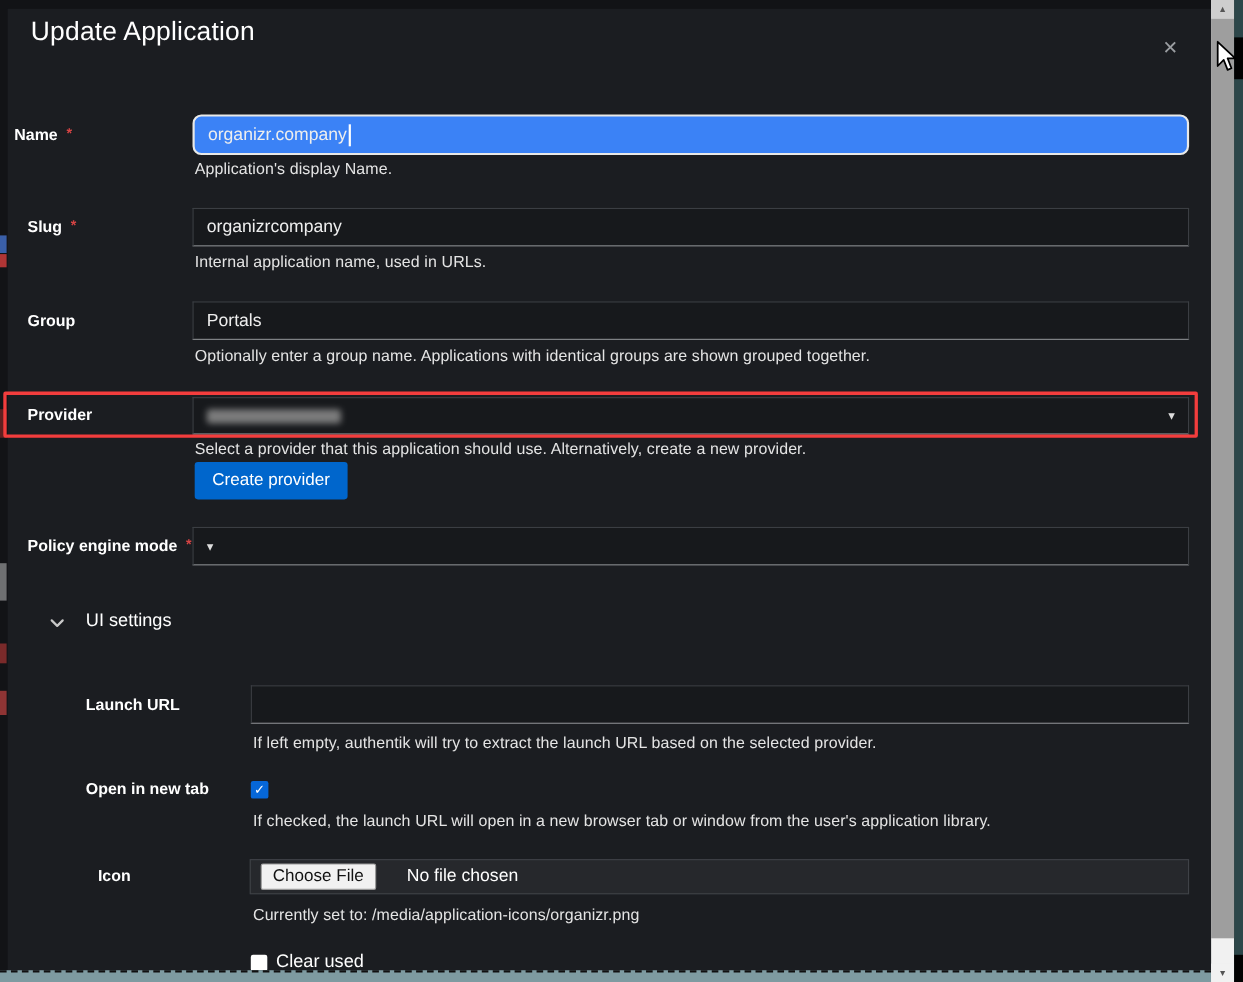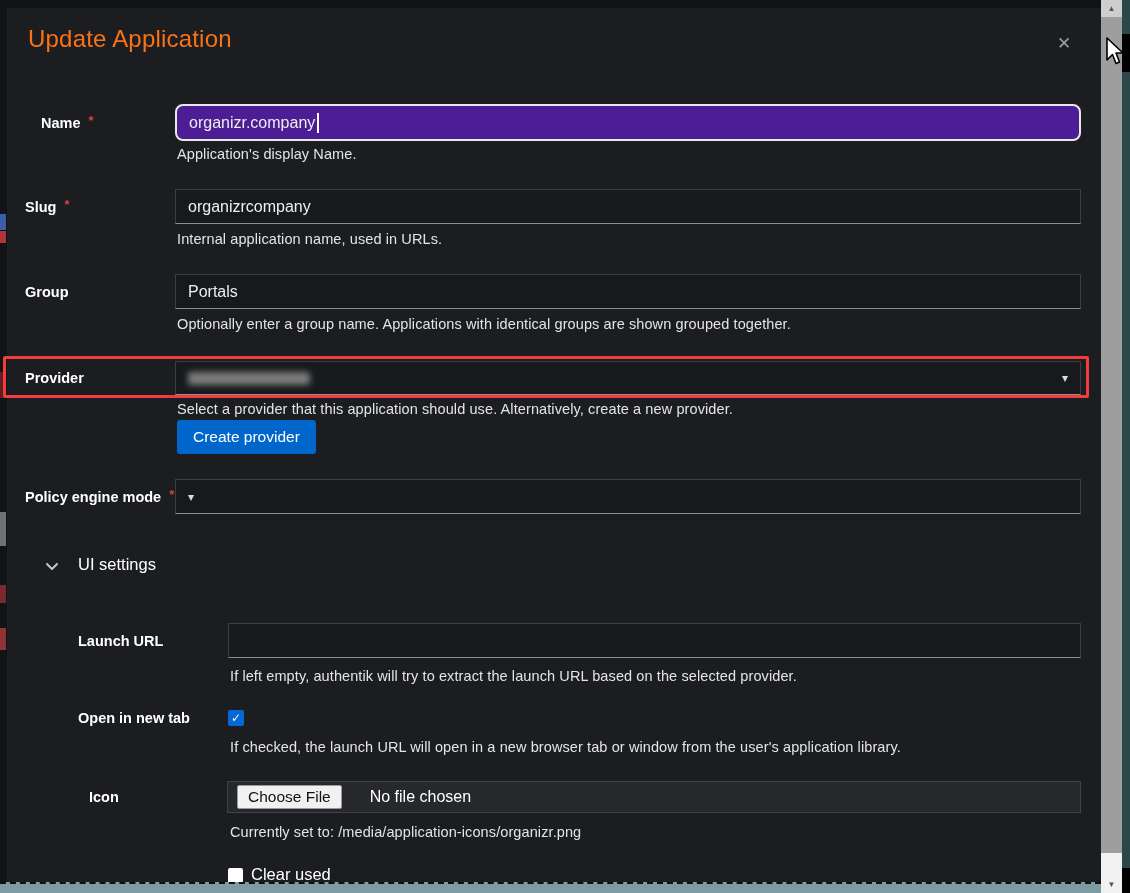--- a/index.html
+++ b/index.html
@@ -7,40 +7,40 @@
   .screen {
     position:relative; width:1130px; height:893px; overflow:hidden;
     background:#121316;
     font-family:"Liberation Sans","DejaVu Sans",sans-serif;
   }
   .modal {
     position:absolute; left:7px; top:8px; width:1094px; height:874px;
     background:#1b1d21; overflow:hidden;
   }
   .modal-title {
-    position:absolute; left:21px; top:17px;
-    font-size:24px; font-weight:500; color:#f97316; letter-spacing:.2px;
+    position:absolute; left:21px; top:7px;
+    font-size:24px; font-weight:500; color:#ffffff; letter-spacing:.2px;
   }
   .close-btn {
     position:absolute; left:1044px; top:22px; width:26px; height:26px;
     display:flex; align-items:center; justify-content:center;
     color:#9a9da1; font-size:17px; cursor:pointer; background:none; border:none;
   }
   .flabel {
     position:absolute; display:flex; align-items:center;
     color:#ffffff; font-size:14.5px; font-weight:bold;
   }
   .req { color:#d64444; margin-left:8px; font-size:13px; position:relative; top:-2px; font-weight:bold; }
   .tinput {
     position:absolute; background:#17191c; border:1px solid #3b3e43;
     border-bottom-color:#8a8d91; color:#eeeeee; font-size:16px;
     display:flex; align-items:center; padding:0 12px;
   }
   .tinput.focused {
-    border:2px solid #e9e9e7; border-radius:8px; background:#4c1d95;
+    border:2px solid #e9e9e7; border-radius:8px; background:#3b82f6;
   }
   .text-caret {
     display:inline-block; width:1.5px; height:20px; background:#ffffff; margin-left:2px;
   }
   .tselect {
     position:absolute; background:#17191c; border:1px solid #3b3e43;
     border-bottom-color:#8a8d91; color:#eeeeee; font-size:16px;
     display:flex; align-items:center; justify-content:space-between; padding:0 12px;
   }
   .caret { color:#dddddd; font-size:12px; }
@@ -109,21 +109,21 @@
   <div class="frag" style="top:372px;height:26px;background:#5f2020;"></div>
   <div class="frag" style="top:512px;height:34px;background:#6f7072;"></div>
   <div class="frag" style="top:585px;height:18px;background:#7a2a2a;"></div>
   <div class="frag" style="top:628px;height:22px;background:#8f3434;"></div>
 
   <div class="modal">
 
     <h1 class="modal-title">Update Application</h1>
     <button class="close-btn">✕</button>
 
-    <div class="flabel" style="left:34px;top:96px;height:37px;">
+    <div class="flabel" style="left:6px;top:96px;height:37px;">
       <span>Name</span>
       <span class="req">*</span>
     </div>
     <div class="tinput focused" style="left:168px;top:96px;width:906px;height:37px;">
       <span>organizr.company</span>
       <span class="text-caret"></span>
     </div>
     <div class="help" style="left:170px;top:138px;">Application's display Name.</div>
 
     <div class="flabel" style="left:18px;top:181px;height:35px;">

